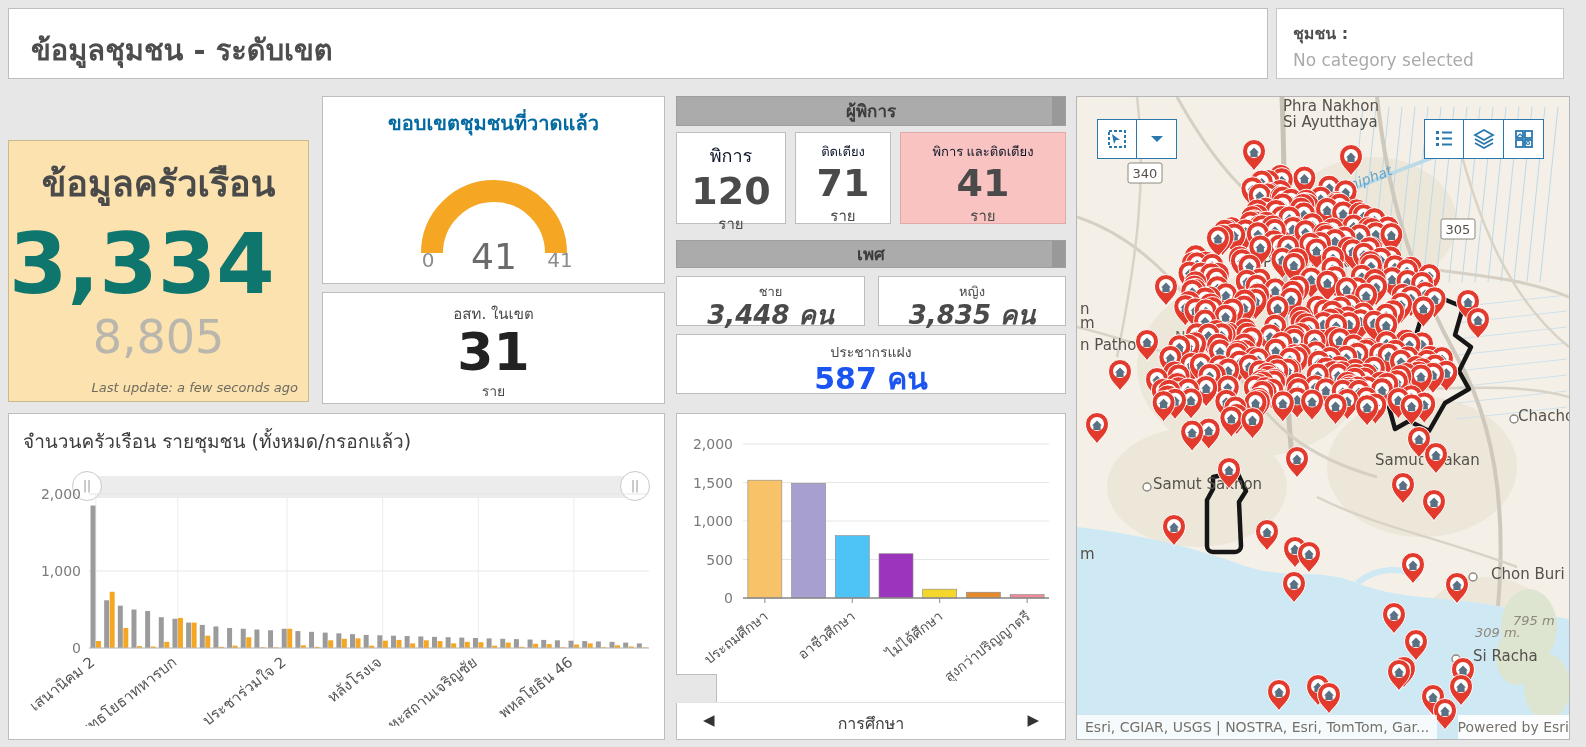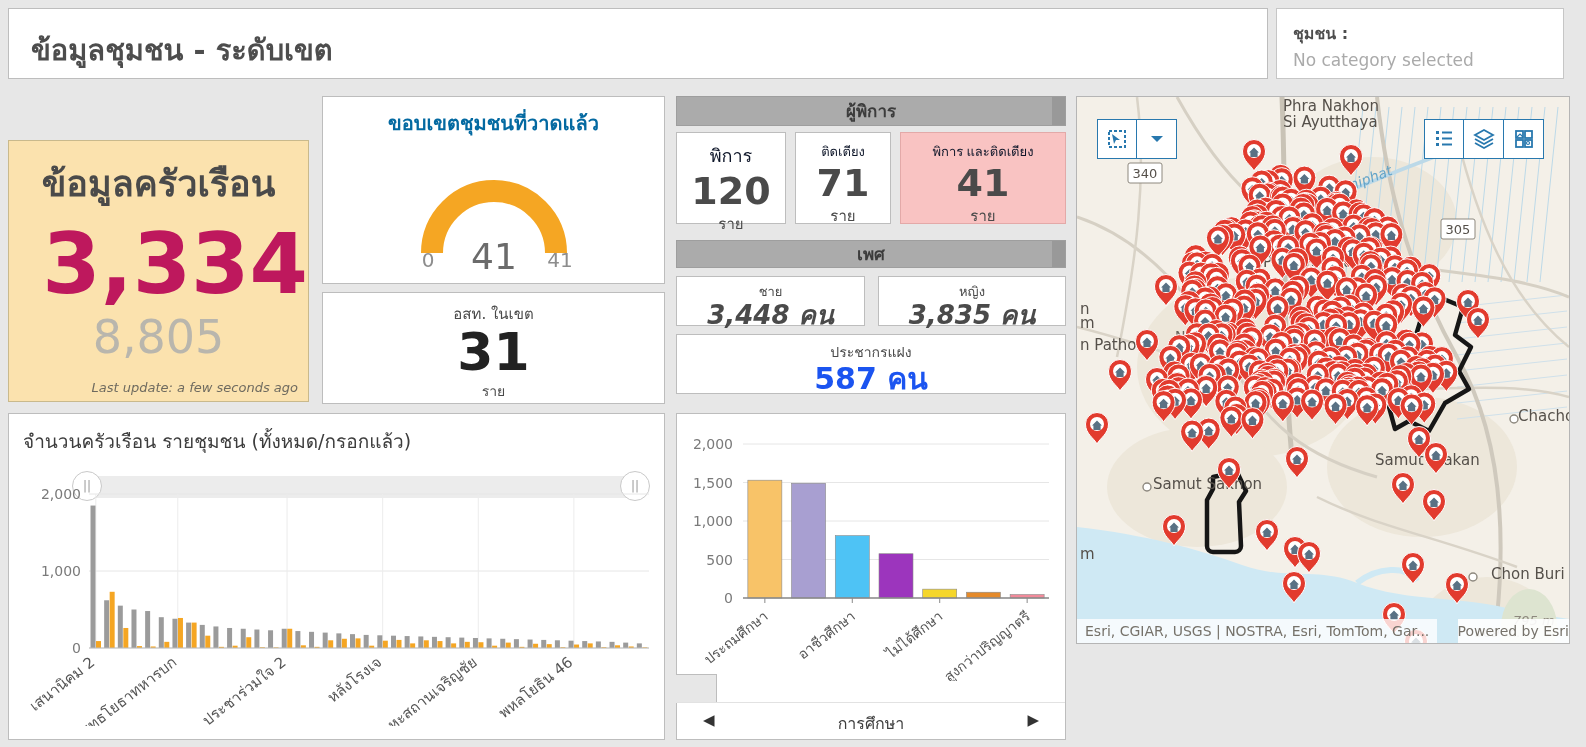--- a/index.html
+++ b/index.html
@@ -13,21 +13,21 @@
   .catsel .lab{font-size:16px;font-weight:bold;color:#4d4d4d;padding:12px 0 0 16px;}
   .catsel .val{font-size:17px;color:#aaa;padding:4px 0 0 16px;}
   
   .dlist{left:8px;top:96px;width:301px;height:37px;overflow:hidden;}
   .dlist .txt{text-align:center;font-size:23px;font-weight:bold;color:#4c4c4c;padding-top:11px;}
   .dlist .sb{position:absolute;right:0;top:0;width:11px;height:100%;background:#ededed;}
   .dlist .sb .thumb{width:11px;height:17px;background:#c2c2c2;}
   
   .house{left:8px;top:140px;width:301px;height:262px;background:#fbe2ae;border-color:#c9b98c;}
   .house .t{text-align:center;font-size:36px;font-weight:600;color:#4a4a4a;margin-top:14px;}
-  .house .big{text-align:right;font-size:84px;font-weight:bold;color:#be185d;line-height:1.05;margin-top:8px;}
+  .house .big{text-align:left;font-size:84px;font-weight:bold;color:#0f766e;line-height:1.05;margin-top:8px;}
   .house .sec{text-align:center;font-size:46px;color:#b9b6ad;line-height:1.0;margin-top:6px;}
   .house .upd{position:absolute;right:10px;bottom:6px;font-size:13px;font-style:italic;color:#6e6a5f;}
   
   .gaugeP{left:322px;top:96px;width:343px;height:188px;}
   .gaugeP .t{text-align:center;font-size:20px;font-weight:bold;color:#0369a1;margin-top:10px;}
   .gaugeP svg{display:block;margin:2px auto 0;}
   
   .osmP{left:322px;top:292px;width:343px;height:112px;}
   .osmP .t{text-align:center;font-size:15px;color:#4a4a4a;margin-top:9px;}
   .osmP .v{text-align:center;font-size:52px;font-weight:bold;color:#222;line-height:1.0;}
@@ -60,21 +60,21 @@
   .chartM .pager{position:absolute;left:0;right:0;bottom:0;height:36px;border-top:1px solid #e2e2e2;}
   .chartM .pager .axis{position:absolute;left:0;right:0;text-align:center;top:8px;font-size:16px;color:#3d3d3d;}
   .chartM .pager .arr{position:absolute;top:8px;font-size:15px;color:#333;cursor:pointer;}
   .chartM .pager .arrL{left:26px;} .chartM .pager .arrR{right:26px;}
   .chartM .notch{position:absolute;left:-1px;bottom:36px;width:40px;height:28px;background:#e7e7e7;border-right:1px solid #bdbdbd;border-top:1px solid #bdbdbd;}
   
   .slider{position:absolute;left:78px;top:62px;width:548px;height:22px;background:#ececec;border-radius:3px;}
   .slider .hnd{position:absolute;top:-5px;width:30px;height:30px;border-radius:50%;background:#fff;border:1px solid #c9c9c9;box-sizing:border-box;color:#9a9a9a;text-align:center;line-height:28px;font-size:12px;}
   .slider .hL{left:-15px;} .slider .hR{right:-15px;}
   
-  .mapP{left:1076px;top:96px;width:494px;height:548px;overflow:hidden;border-color:#b5b5b5;}
+  .mapP{left:1076px;top:96px;width:494px;height:644px;overflow:hidden;border-color:#b5b5b5;}
   .mapP svg{display:block;}
   .attr{position:absolute;left:0;bottom:0;height:24px;background:rgba(255,255,255,.78);font-size:14px;color:#76726a;line-height:24px;padding:0 8px;white-space:nowrap;}
   .pow{position:absolute;right:0;bottom:0;height:24px;background:rgba(255,255,255,.9);font-size:14px;color:#76726a;line-height:24px;padding:0 0;}
   .mctl{position:absolute;display:flex;}
   .mbtn{width:40px;height:40px;background:#fff;border:1px solid #2878ae;box-sizing:border-box;display:flex;align-items:center;justify-content:center;}
   .mbtn + .mbtn{border-left:none;}
   .mgrp2{left:20px;top:22px;} .mgrp3{left:347px;top:22px;}
   text{font-family:"DejaVu Sans",sans-serif;}
 </style>
 </head>

